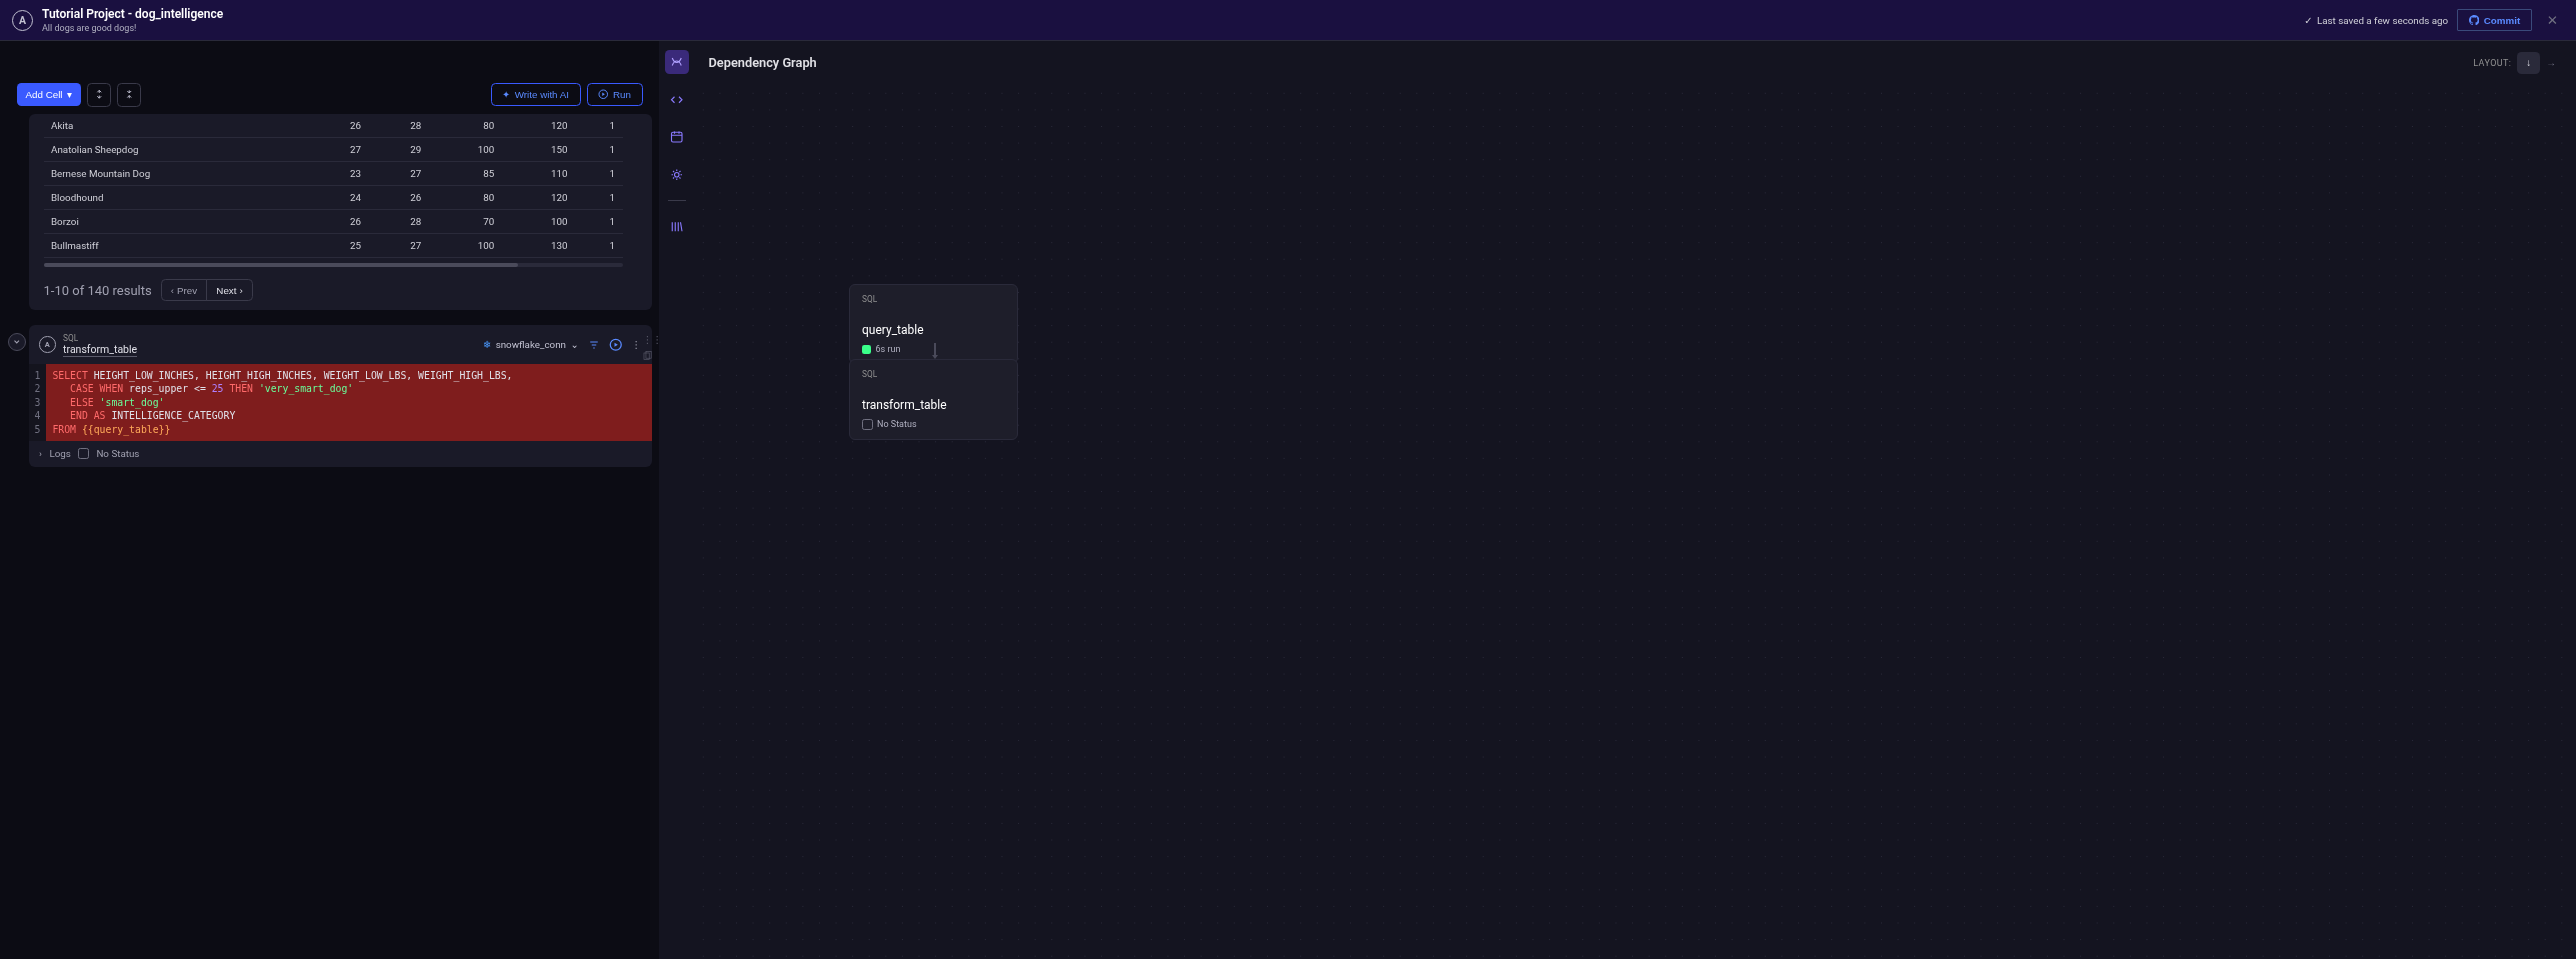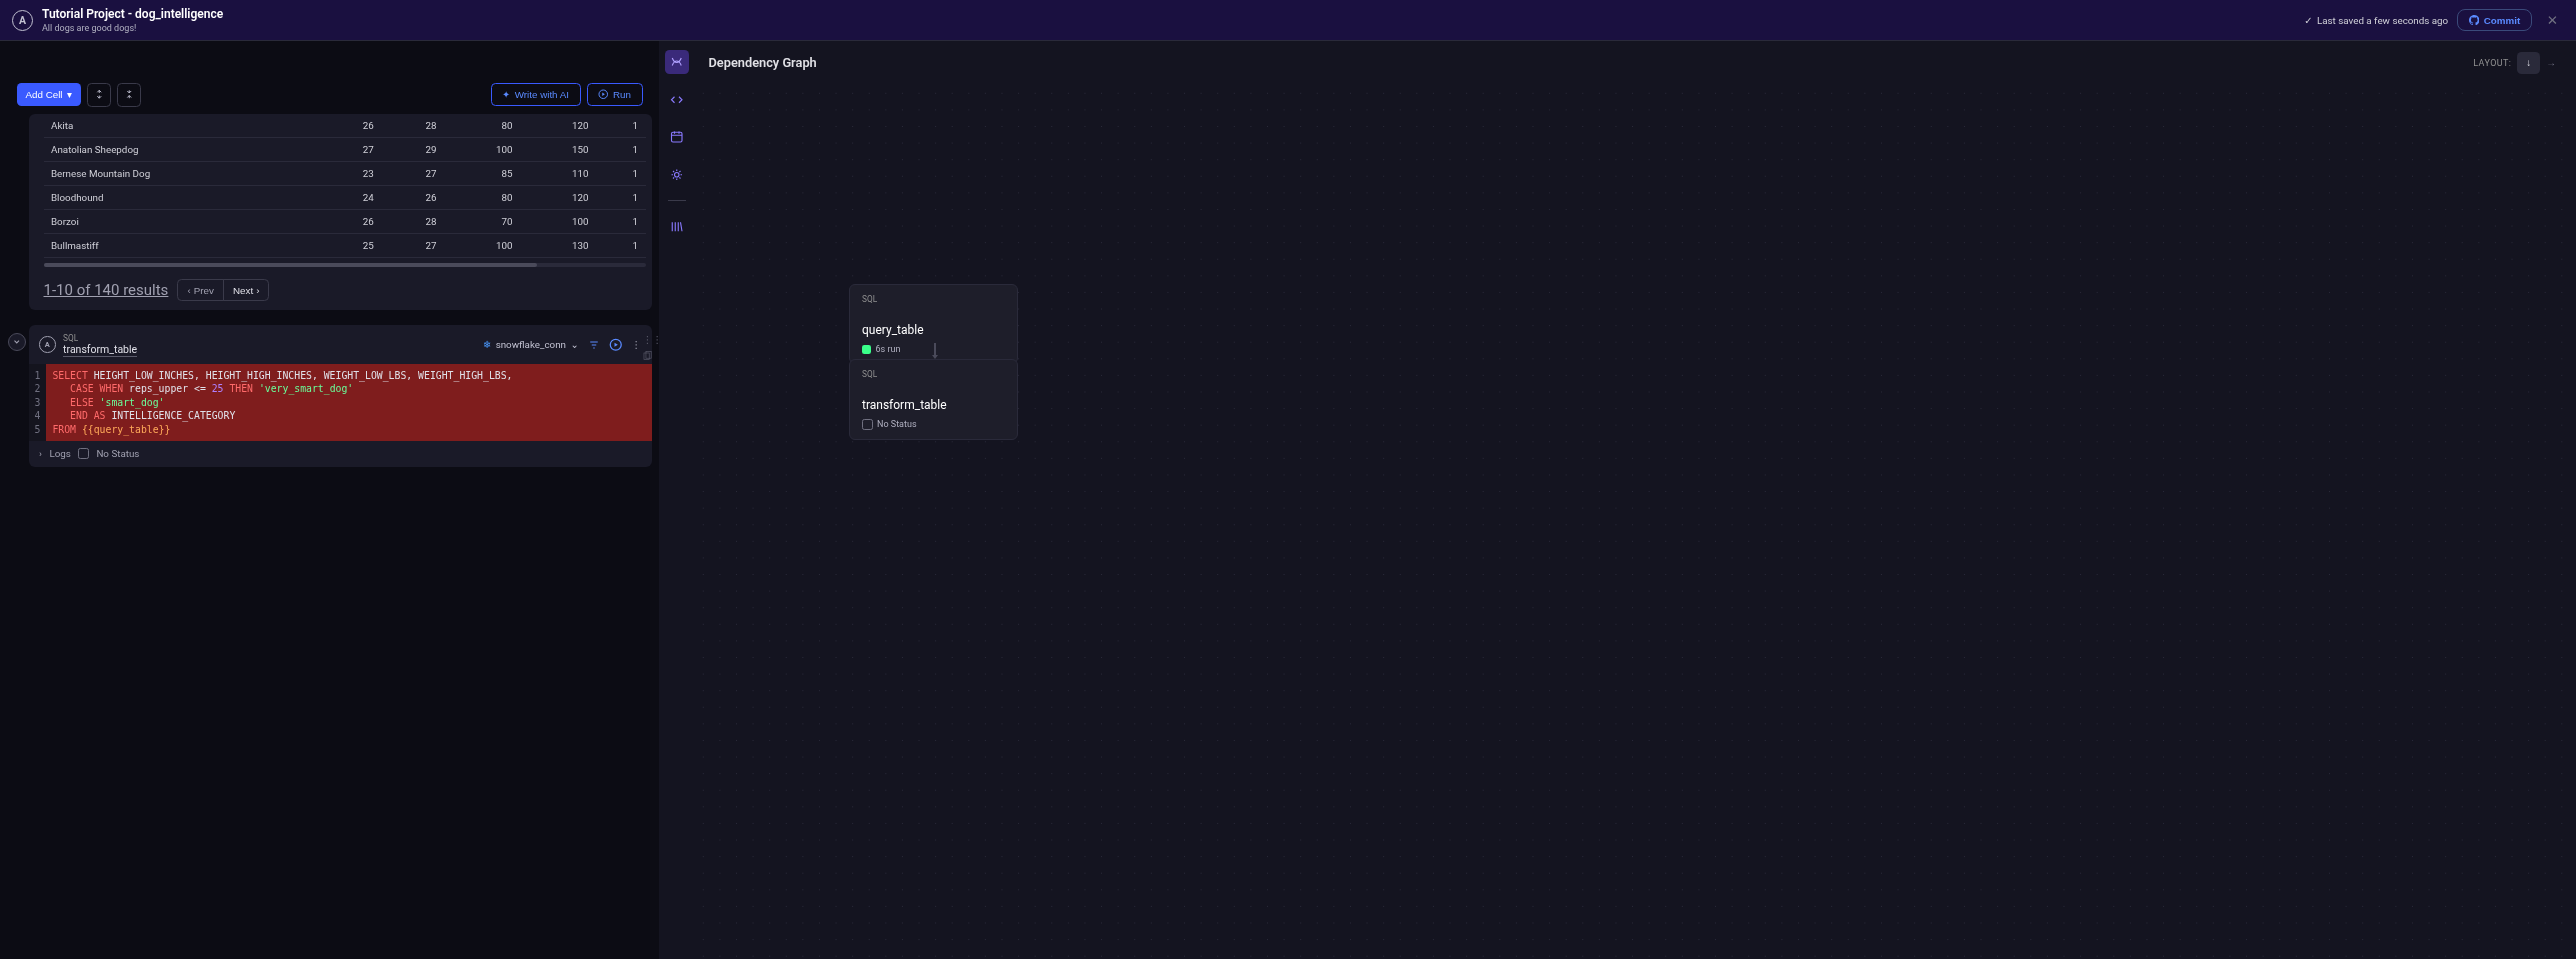--- a/index.html
+++ b/index.html
@@ -28,21 +28,21 @@
   font-weight: bold; color: #c0c0d0; font-size: 10.5px;
   margin-right: 9px;
 }
 .title-block { flex: 1; }
 .project-title { font-size: 12px; font-weight: 600; color: #fff; }
 .project-subtitle { font-size: 9px; color: #b0b0c0; margin-top: 1.5px; }
 .header-right { display: flex; align-items: center; gap: 9px; }
 .save-status { color: #d0d0d8; font-size: 9.8px; display: flex; align-items: center; gap: 4.5px; }
 .commit-btn {
   background: transparent; border: 0.8px solid #3a4a7a; color: #5a8aff;
-  padding: 4.5px 10.5px; border-radius: 8px; font-size: 9.8px; font-weight: 600;
+  padding: 4.5px 10.5px; border-radius: 1px; font-size: 9.8px; font-weight: 600;
   display: flex; align-items: center; gap: 4.5px; cursor: pointer;
 }
 .close-x { color: #707080; font-size: 13.5px; cursor: pointer; padding: 3px 6px; }
 
 
 .toolbar {
   display: flex; align-items: center; padding: 7.5px 9px;
   gap: 6px;
   margin-top: 34px;
 }
@@ -74,40 +74,40 @@
   width: 24px; height: 24px; border-radius: 4.5px;
   display: flex; align-items: center; justify-content: center;
   color: #8a7aff; cursor: pointer;
 }
 .rail-icon.active { background: #3a2a7a; }
 .rail-divider { width: 18px; height: 0.8px; background: #3a3a4a; }
 .right-pane { flex: 1; display: flex; flex-direction: column; background: #141420; }
 
 
 .table-card {
-  background: #1a1a28; border-radius: 6px; padding: 0 6px 9px 15px;
+  background: #1a1a28; border-radius: 6px; padding: 0 29px 9px 15px;
   margin: 0 0 15px 21px;
 }
 table { width: 100%; border-collapse: collapse; }
 tbody tr { border-bottom: 0.8px solid #2a2a3a; }
 tbody td { padding: 6px 7.5px; color: #d0d0d8; font-size: 9.8px; }
 tbody td:not(:first-child){ text-align: right; }
 tbody td:first-child { text-align: left; }
 .hscroll {
   height: 4.5px; background: #2a2a3a; border-radius: 2.3px; margin: 4.5px 0;
   position: relative;
 }
 .hscroll-thumb {
   position: absolute; left: 0; width: 82%; height: 100%;
   background: #4a4a5a; border-radius: 2.3px;
 }
 .pagination {
   display: flex; align-items: center; gap: 9px; padding-top: 7.5px;
 }
-.page-info { color: #a0a0b0; font-size: 15px; text-decoration: underline; }
+.page-info { color: #a0a0b0; font-size: 13px; }
 .page-btn {
   background: transparent; border: 0.8px solid #3a3a4a; color: #a0a0b0;
   padding: 4.5px 9px; font-size: 9.8px;
   display: flex; align-items: center; gap: 3px; cursor: pointer;
 }
 .page-prev { border-radius: 4.5px 0 0 4.5px; }
 .page-next { border-radius: 0 4.5px 4.5px 0; margin-left:-0.8px; color: #e0e0e8; }
 
 
 .cell-wrap { position: relative; }

